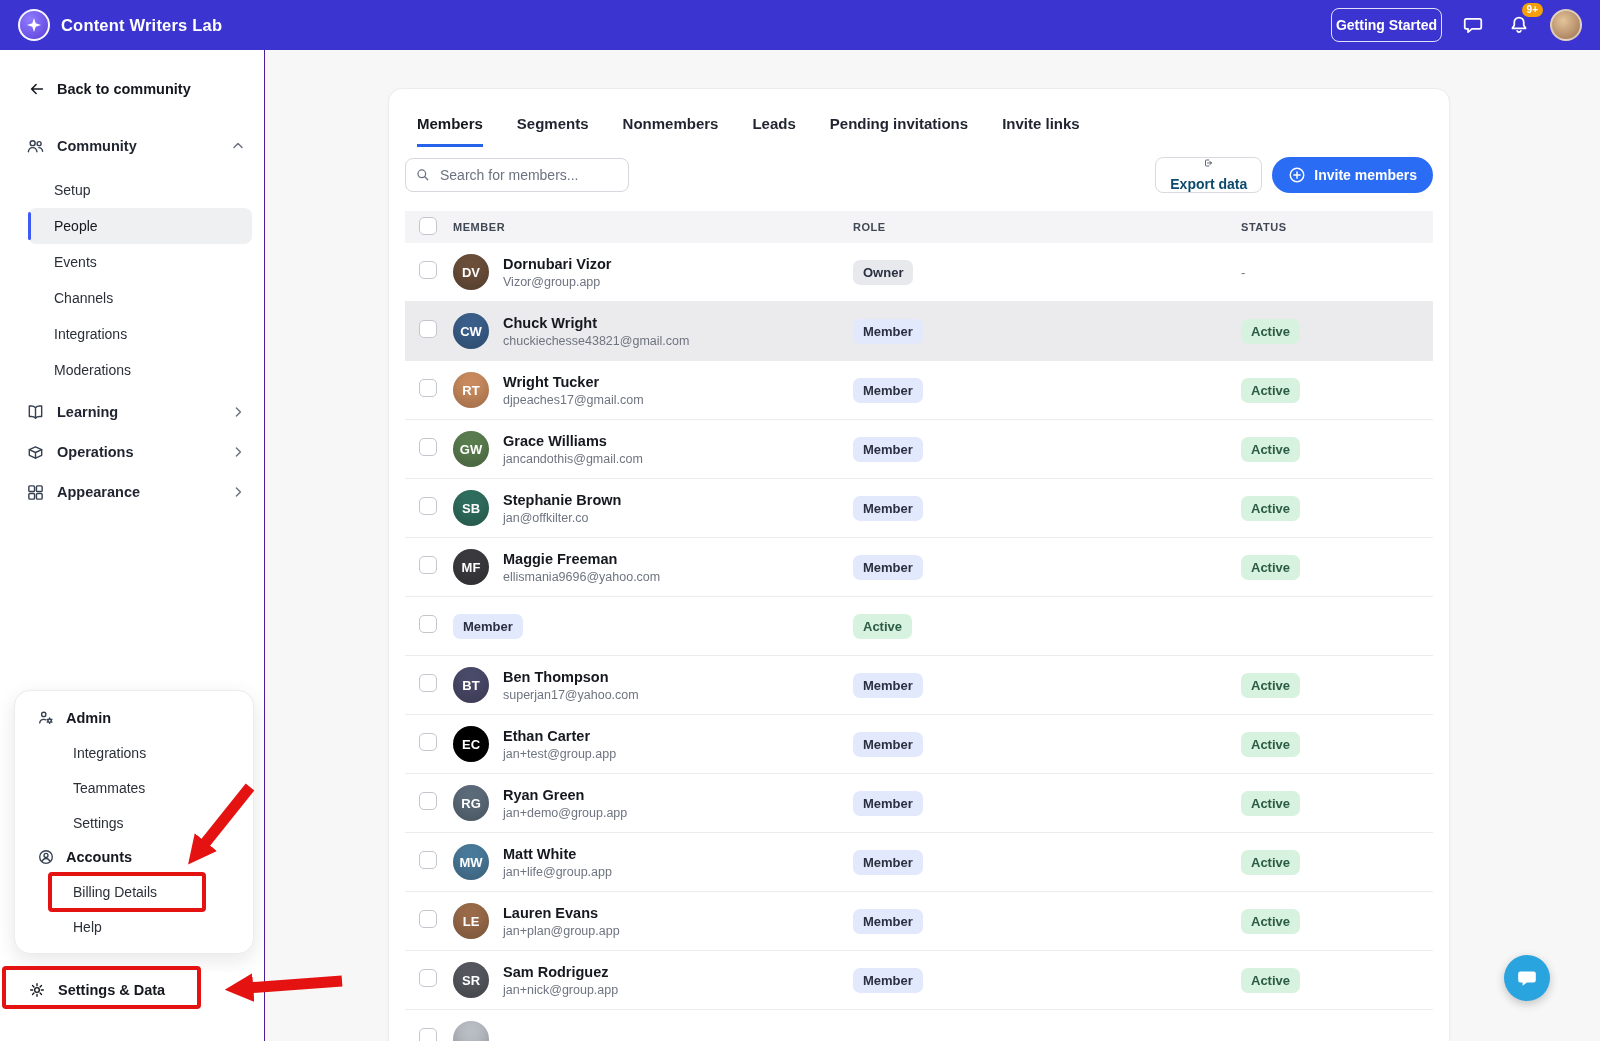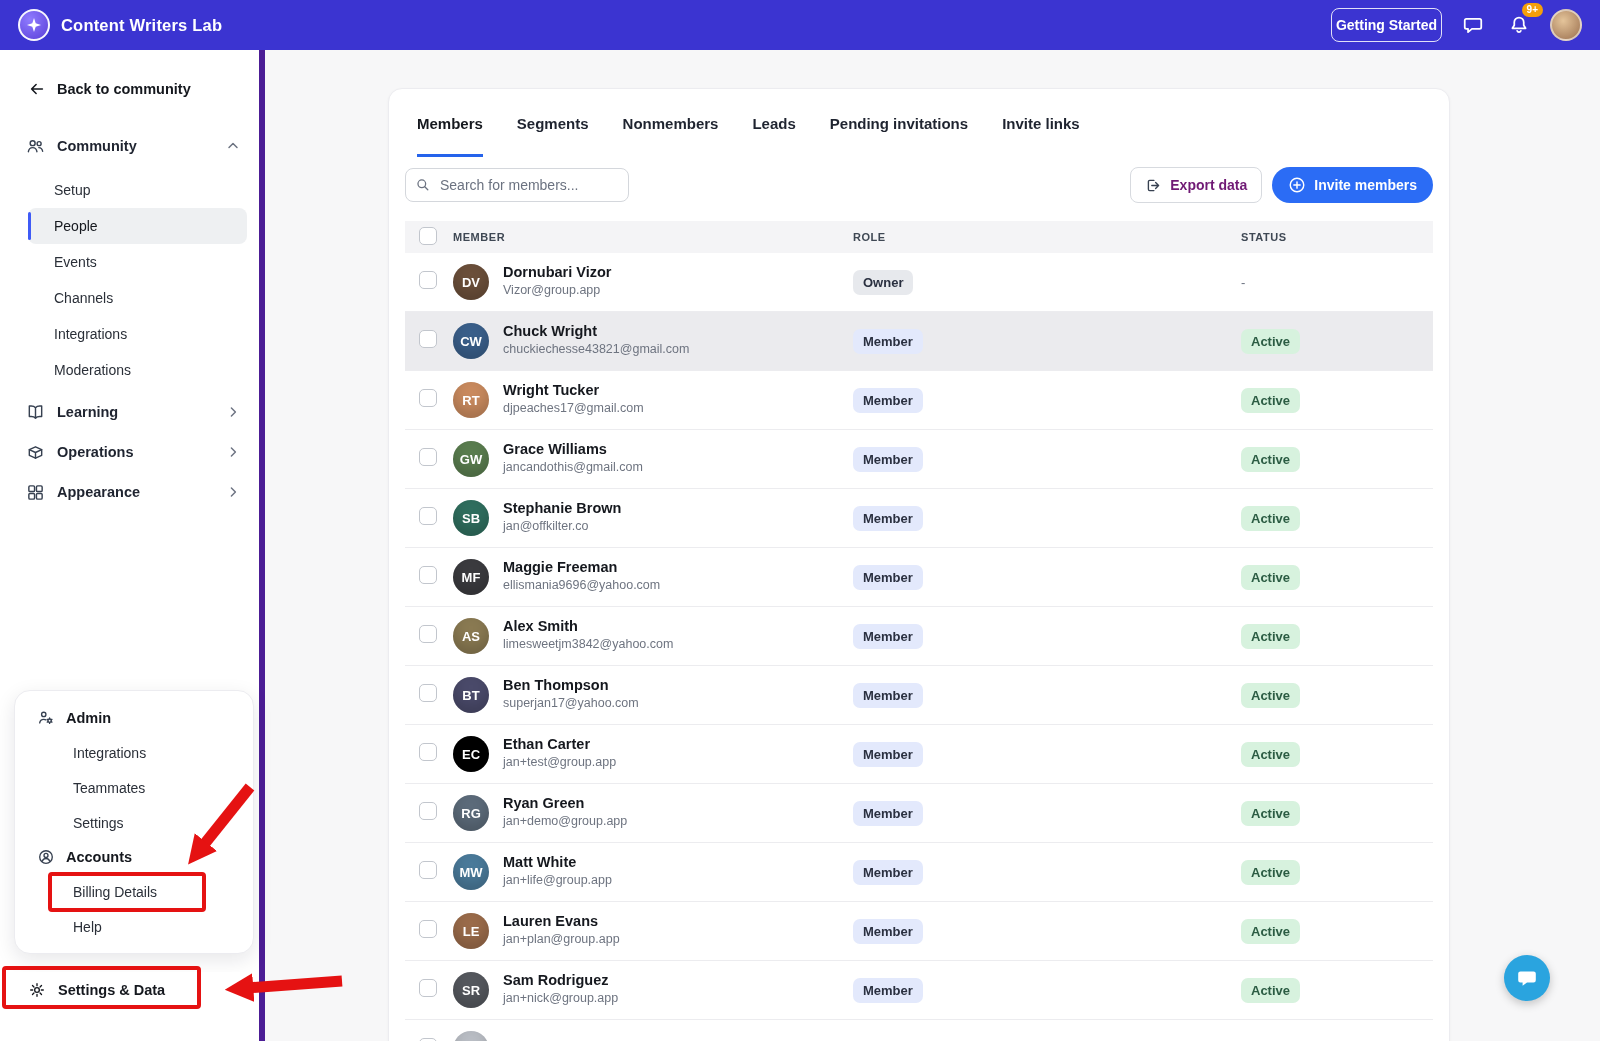--- a/index.html
+++ b/index.html
@@ -39,21 +39,21 @@
   }
   .topbar-avatar {
     width:32px; height:32px; border-radius:50%;
     background:radial-gradient(circle at 40% 35%, #e4c49a, #9a6f4e);
     border:2px solid rgba(255,255,255,.55); cursor:pointer;
   }
 
   
   .sidebar {
     position:absolute; top:50px; left:0; bottom:0; width:265px;
-    background:#fff; border-right:6px solid #4c1d95; z-index:10;
+    background:#fff; border-right:1px solid #4c1d95; z-index:10;
   }
   .back-row {
     display:flex; align-items:center; gap:11px;
     margin:30px 0 0 28px; font-size:14.5px; font-weight:600; color:#15181e; cursor:pointer;
   }
   .nav-section {
     display:flex; align-items:center; gap:12px;
     height:40px; padding:0 18px 0 26px;
     font-size:14.5px; font-weight:600; color:#1f2430; cursor:pointer;
   }
@@ -94,36 +94,36 @@
     font-size:14.5px; font-weight:700; color:#15181e; z-index:20; cursor:pointer; background:#fff;
   }
 
   
   .main-card {
     position:absolute; left:388px; top:88px; width:1062px; height:1000px;
     background:#fff; border:1px solid #ececf0; border-radius:14px;
     box-shadow:0 1px 3px rgba(0,0,0,.04); z-index:5;
   }
   .tabs { display:flex; gap:34px; padding:26px 28px 0; }
-  .tab { padding-bottom:22px; font-size:15px; font-weight:600; color:#1f2430; cursor:pointer; border-bottom:3px solid transparent; }
+  .tab { padding-bottom:12px; font-size:15px; font-weight:600; color:#1f2430; cursor:pointer; border-bottom:3px solid transparent; }
   .tab.active { border-bottom-color:#2563eb; color:#15181e; }
 
   .toolbar { display:flex; align-items:center; padding:10px 16px 14px; }
   .search-wrap { position:relative; }
   .search-wrap .search-icon { position:absolute; left:10px; top:9px; color:#6b7280; }
   .search-input {
     width:224px; height:34px; border:1px solid #d4d7dc; border-radius:8px;
     padding:0 10px 0 34px; font-family:inherit; font-size:14px; color:#3b82f6; outline:none;
   }
   .search-input::placeholder { color:#6b7280; }
   .toolbar-right { margin-left:auto; display:flex; align-items:center; gap:10px; }
   .btn-secondary {
     display:flex; align-items:center; gap:8px; height:36px; padding:0 14px;
     background:#fff; border:1px solid #d7dadf; border-radius:8px;
-    font-family:inherit; font-size:14px; font-weight:600; color:#701a75; cursor:pointer;
+    font-family:inherit; font-size:14px; font-weight:600; color:#0c4a6e; cursor:pointer;flex-direction:column;
   }
   .btn-primary {
     display:flex; align-items:center; gap:8px; height:36px; padding:0 16px;
     background:#2b6cf5; border:none; border-radius:18px;
     font-family:inherit; font-size:14px; font-weight:700; color:#fff; cursor:pointer;
   }
 
   .table { margin:4px 16px 0; }
   .thead {
     display:grid; grid-template-columns:48px 400px 388px 1fr;
@@ -133,21 +133,21 @@
   .trow {
     display:grid; grid-template-columns:48px 400px 388px 1fr;
     align-items:center; height:59px; border-bottom:1px solid #ececef; cursor:pointer;
   }
   .trow.highlight { background:#ebebee; }
   .cb-cell { padding-left:14px; }
   .cb {
     appearance:none; -webkit-appearance:none; width:18px; height:18px;
     border:1.5px solid #c2c6cd; border-radius:5px; background:#fff; cursor:pointer;
   }
-  .member-cell { display:flex; align-items:flex-start; }
+  .member-cell { display:flex; align-items:center; }
   .avatar {
     width:36px; height:36px; border-radius:50%; margin-right:14px; flex:none;
     display:flex; align-items:center; justify-content:center;
     color:#fff; font-size:13px; font-weight:700;
     background:#9aa0a8; box-shadow:inset 0 -8px 14px rgba(0,0,0,.18);
   }
   .m-name { font-size:14.5px; font-weight:600; color:#15181e; }
   .m-email { font-size:12.5px; color:#6e7480; margin-top:3px; }
   .pill { display:inline-block; padding:5px 10px; border-radius:7px; font-size:13px; font-weight:600; color:#2a3040; }
   .pill.owner { background:#e7e9ed; }
@@ -444,27 +444,20 @@
       <div>
         <div class="m-name">Maggie Freeman</div>
         <div class="m-email">ellismania9696@yahoo.com</div>
       </div>
     </div>
     <div class="role-cell"><span class="pill member">Member</span></div>
     <div class="status-cell"><span class="pill active-status">Active</span></div>
   </div>
         <div class="trow">
     <div class="cb-cell"><input type="checkbox" class="cb" style=""></div>
-    <div class="member-cell">
-      <div class="avatar" style="background: rgb(138, 122, 82);">AS</div>
-      <div>
-        <div class="m-name">Alex Smith</div>
-        <div class="m-email">limesweetjm3842@yahoo.com</div>
-      </div>
-    </div>
     <div class="role-cell"><span class="pill member">Member</span></div>
     <div class="status-cell"><span class="pill active-status">Active</span></div>
   </div>
         <div class="trow">
     <div class="cb-cell"><input type="checkbox" class="cb" style=""></div>
     <div class="member-cell">
       <div class="avatar" style="background: rgb(74, 74, 106);">BT</div>
       <div>
         <div class="m-name">Ben Thompson</div>
         <div class="m-email">superjan17@yahoo.com</div>

